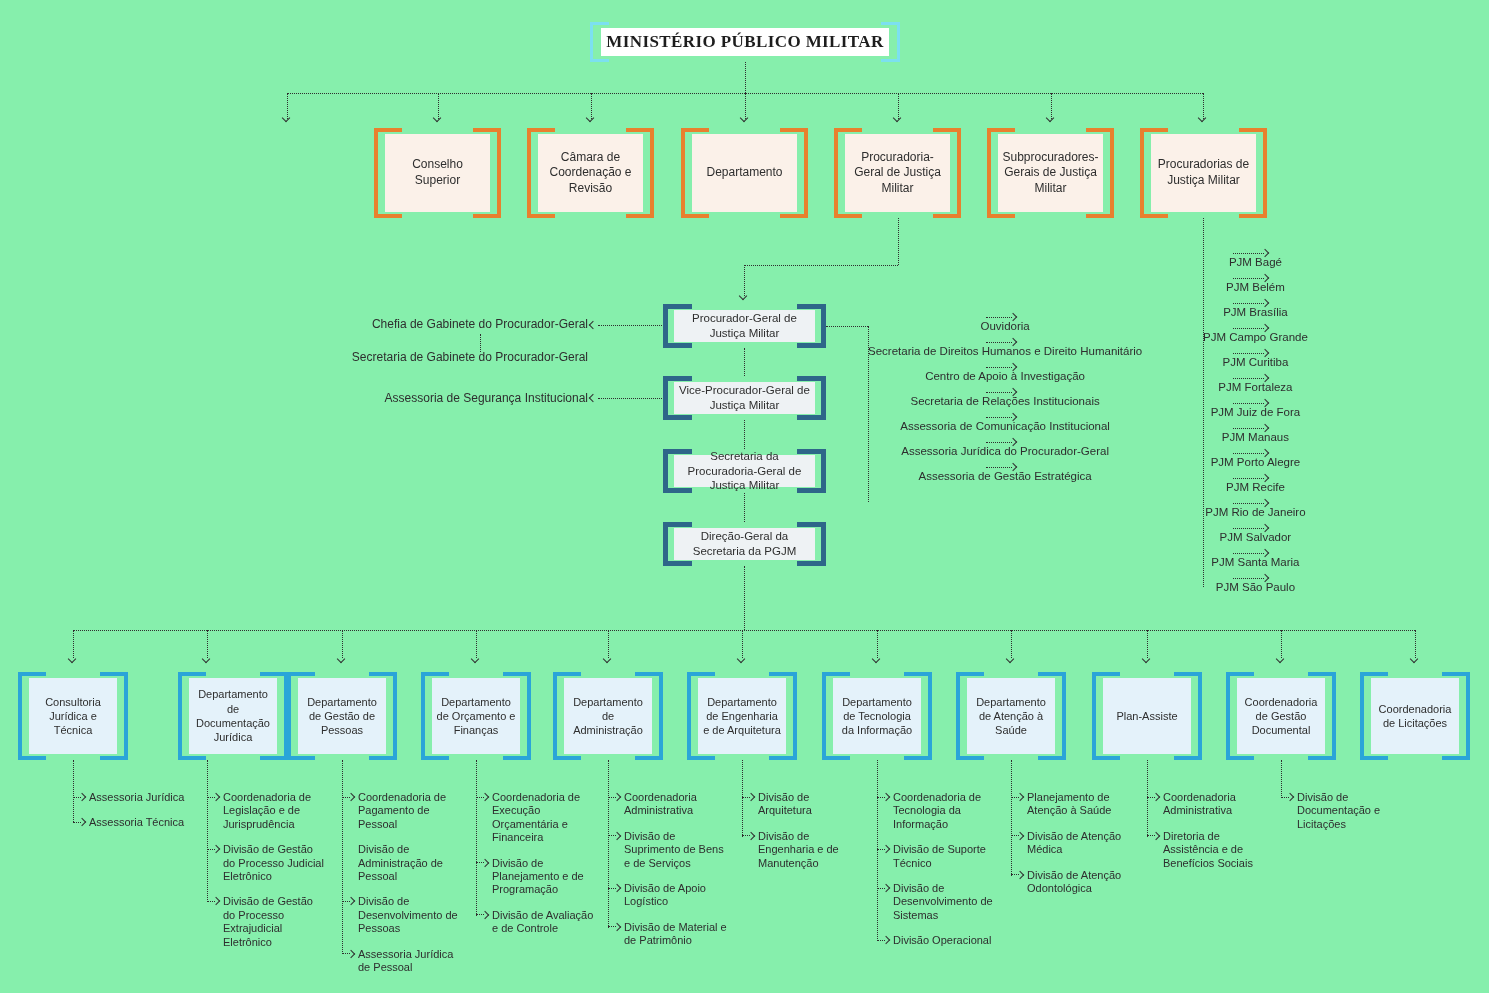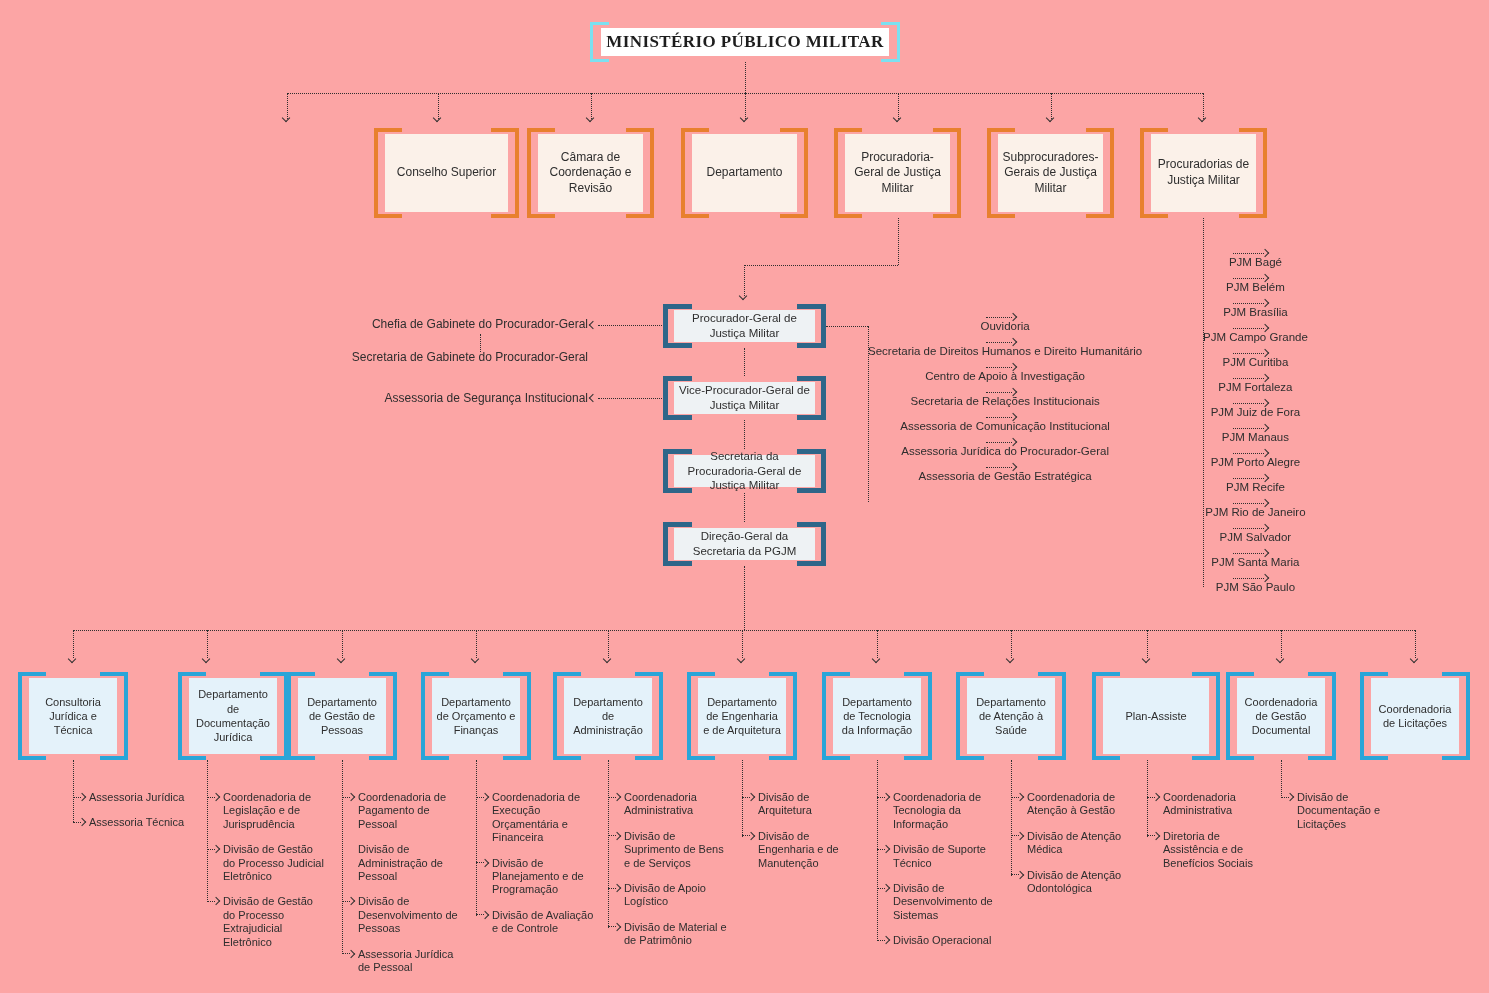--- a/index.html
+++ b/index.html
@@ -1,16 +1,16 @@
 <!DOCTYPE html>
 <html><head>
 <meta charset="utf-8">
 <style>
   html,body{margin:0;padding:0;background:#ffffff;}
-  .canvas{position:relative;width:1489px;height:993px;background:#fca5a5;
+  .canvas{position:relative;width:1489px;height:993px;background:#86efac;
           font-family:"Liberation Sans",sans-serif;color:#2e2e2e;overflow:hidden;}
 
   
   .bbox{position:absolute;}
   .bbox::before,.bbox::after{content:"";position:absolute;top:0;bottom:0;width:24px;}
   .bbox::before{left:0;border:4px solid var(--bc);border-right:none;}
   .bbox::after{right:0;border:4px solid var(--bc);border-left:none;}
   .bbox .fill{position:absolute;left:11px;right:11px;top:6px;bottom:6px;background:var(--bg);
               display:flex;align-items:center;justify-content:center;text-align:center;
               padding:0 4px;line-height:1.3;}
@@ -66,21 +66,21 @@
   <i class="vl" style="left:1051px;top:93px;height:26px;"></i>
   <i class="vl" style="left:1203px;top:93px;height:26px;"></i>
   <i class="chev d abs" style="left:283px;top:115px;"></i>
   <i class="chev d abs" style="left:434px;top:115px;"></i>
   <i class="chev d abs" style="left:587px;top:115px;"></i>
   <i class="chev d abs" style="left:741px;top:115px;"></i>
   <i class="chev d abs" style="left:894px;top:115px;"></i>
   <i class="chev d abs" style="left:1047px;top:115px;"></i>
   <i class="chev d abs" style="left:1199px;top:115px;"></i>
 
-  <div class="bbox lv2" style="left:374px;top:128px;width:127px;height:90px;padding-left:18px;">
+  <div class="bbox lv2" style="left:374px;top:128px;width:127px;height:90px;">
     <div class="fill">
         <span>Conselho Superior</span>
       </div>
     </div>
   <div class="bbox lv2" style="left:527px;top:128px;width:127px;height:90px;">
     <div class="fill">
         <span>Câmara de Coordenação e Revisão</span>
       </div>
     </div>
   <div class="bbox lv2" style="left:681px;top:128px;width:127px;height:90px;">
@@ -357,21 +357,21 @@
   <div class="bbox dep" style="left:822px;top:672px;width:110px;height:88px;">
     <div class="fill">
         <span>Departamento de Tecnologia da Informação</span>
       </div>
     </div>
   <div class="bbox dep" style="left:956px;top:672px;width:110px;height:88px;">
     <div class="fill">
         <span>Departamento de Atenção à Saúde</span>
       </div>
     </div>
-  <div class="bbox dep" style="left:1092px;top:672px;width:128px;height:88px;">
+  <div class="bbox dep" style="left:1092px;top:672px;width:110px;height:88px;">
     <div class="fill">
         <span>Plan-Assiste</span>
       </div>
     </div>
   <div class="bbox dep" style="left:1226px;top:672px;width:110px;height:88px;">
     <div class="fill">
         <span>Coordenadoria de Gestão Documental</span>
       </div>
     </div>
   <div class="bbox dep" style="left:1360px;top:672px;width:110px;height:88px;">
@@ -487,21 +487,21 @@
         </span><span class="lt">Divisão de Desenvolvimento de Sistemas</span></div>
       <div class="li"><span class="marker">
           <i class="mseg"></i>
           <i class="chev r"></i>
         </span><span class="lt">Divisão Operacional</span></div>
     </div>
   <div class="flow-list" style="position:absolute;left:1011px;top:791px;width:124px;">
       <div class="li"><span class="marker">
           <i class="mseg"></i>
           <i class="chev r"></i>
-        </span><span class="lt">Coordenadoria de Atenção à Gestão</span></div>
+        </span><span class="lt">Planejamento de Atenção à Saúde</span></div>
       <div class="li"><span class="marker">
           <i class="mseg"></i>
           <i class="chev r"></i>
         </span><span class="lt">Divisão de Atenção Médica</span></div>
       <div class="li"><span class="marker">
           <i class="mseg"></i>
           <i class="chev r"></i>
         </span><span class="lt">Divisão de Atenção Odontológica</span></div>
     </div>
   <div class="flow-list" style="position:absolute;left:1147px;top:791px;width:112px;">

